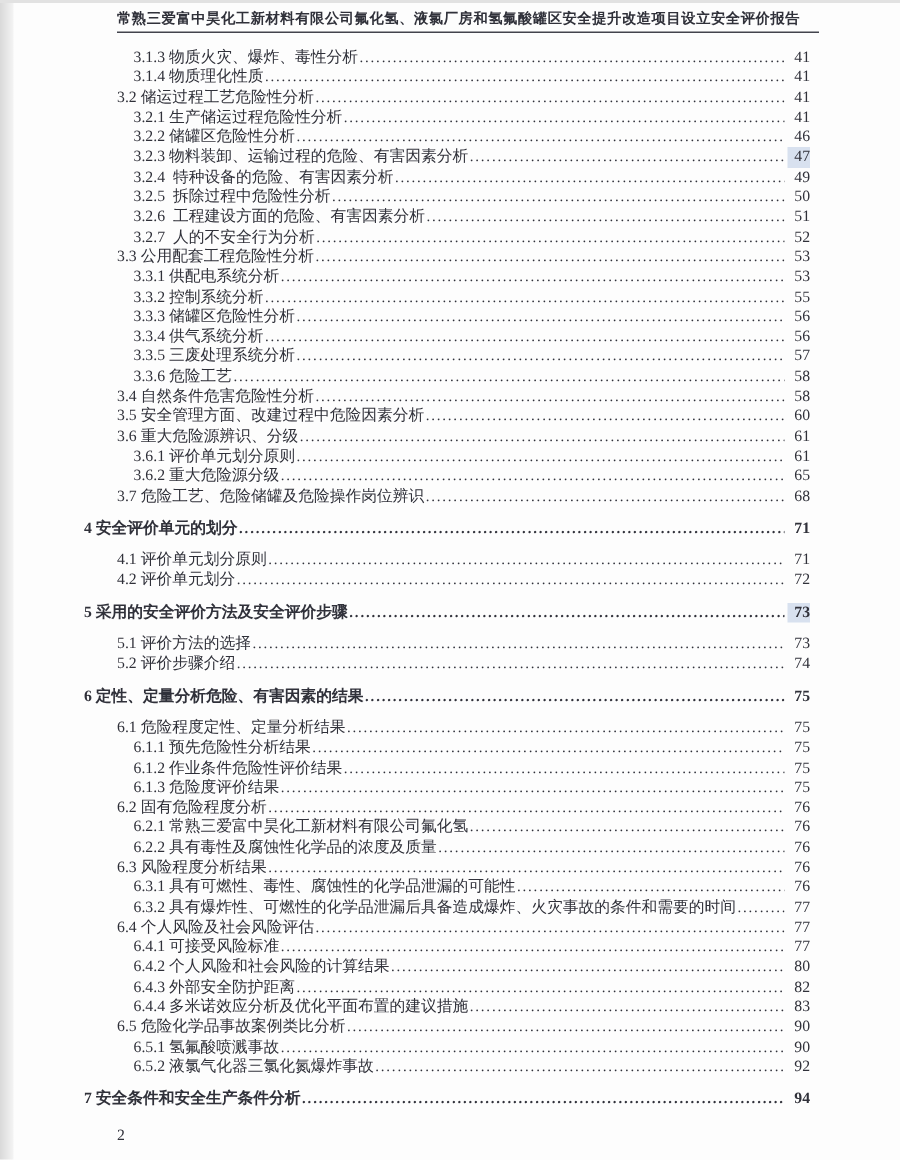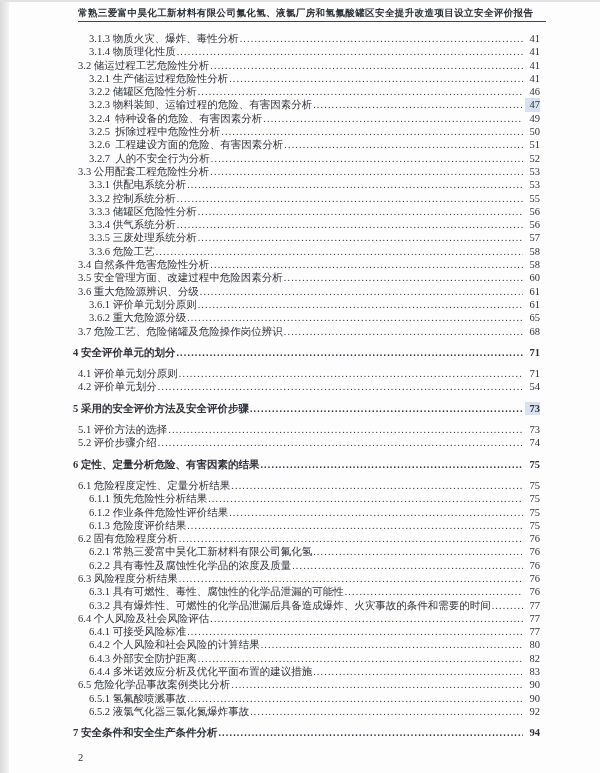--- a/index.html
+++ b/index.html
@@ -35,21 +35,21 @@
   .toc{
     margin-top:10px;
     padding-right:52px;
   }
   .row{
     display:flex;
     align-items:flex-start;
     font-size:10.5px;
     line-height:13.3px;
   }
-  .row.lv1{padding-left:73px;font-weight:bold;margin:8px 0;}
+  .row.lv1{padding-left:56px;font-weight:bold;margin:8px 0;}
   .row.lv2{padding-left:78px;}
   .row.lv3{padding-left:89px;}
   .t{white-space:pre;}
   .dots{
     flex:1;
     overflow:hidden;
     white-space:nowrap;
     letter-spacing:1.2px;
     margin:0 2px 0 1px;
     font-size:10px;
@@ -192,21 +192,21 @@
         <span class="pg">71</span>
       </div>
       <div class="row lv2">
         <span class="t">4.1 评价单元划分原则</span>
         <span class="dots">................................................................................................................................................................................................................................................................................................................................................................................................................</span>
         <span class="pg">71</span>
       </div>
       <div class="row lv2">
         <span class="t">4.2 评价单元划分</span>
         <span class="dots">................................................................................................................................................................................................................................................................................................................................................................................................................</span>
-        <span class="pg">54</span>
+        <span class="pg">72</span>
       </div>
       <div class="row lv1">
         <span class="t">5 采用的安全评价方法及安全评价步骤</span>
         <span class="dots">................................................................................................................................................................................................................................................................................................................................................................................................................</span>
         <span class="pg hl">73</span>
       </div>
       <div class="row lv2">
         <span class="t">5.1 评价方法的选择</span>
         <span class="dots">................................................................................................................................................................................................................................................................................................................................................................................................................</span>
         <span class="pg">73</span>

